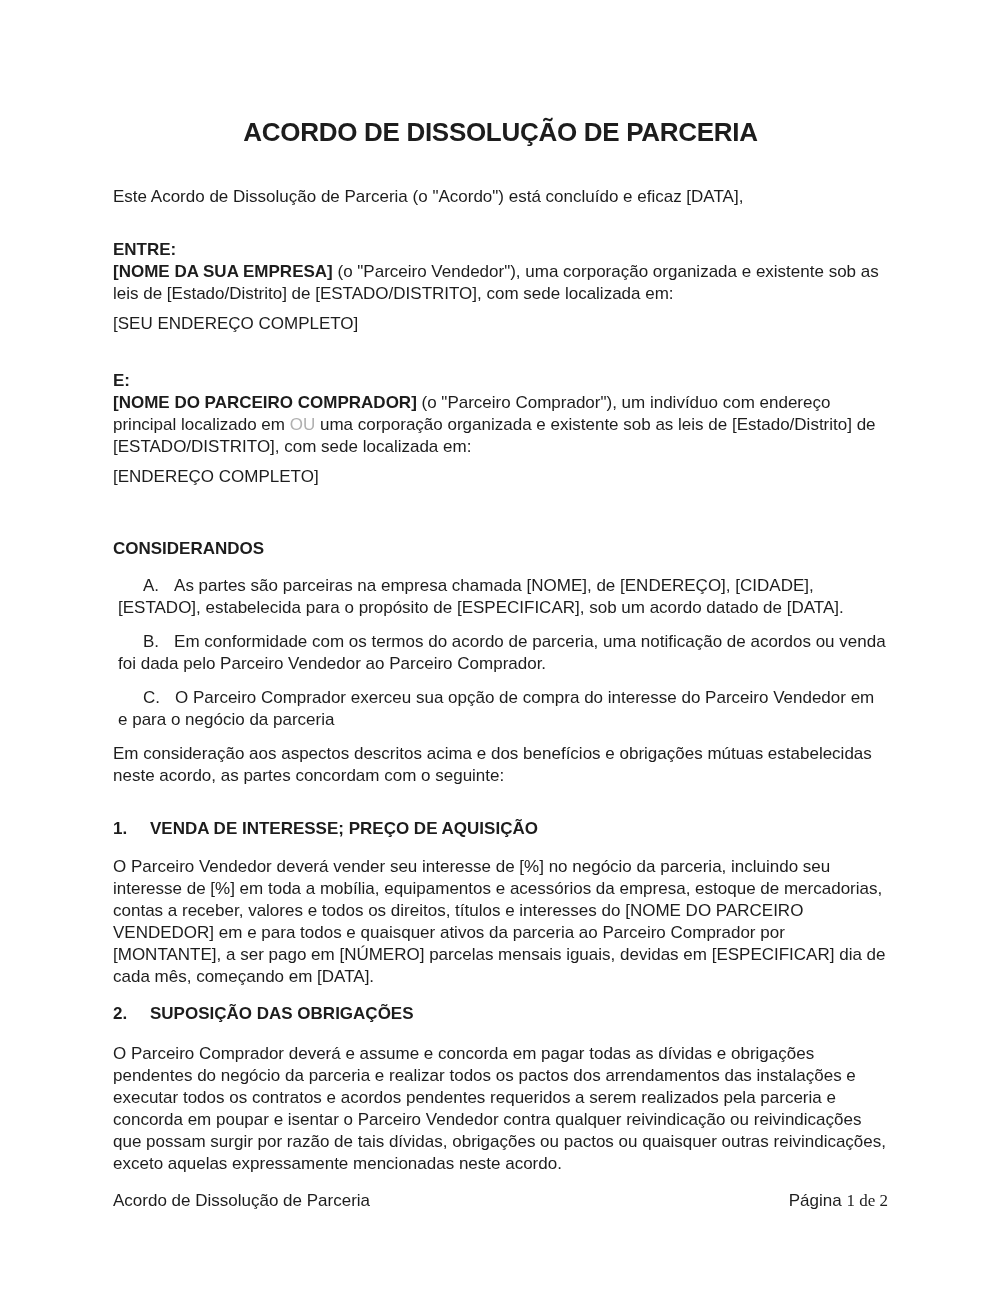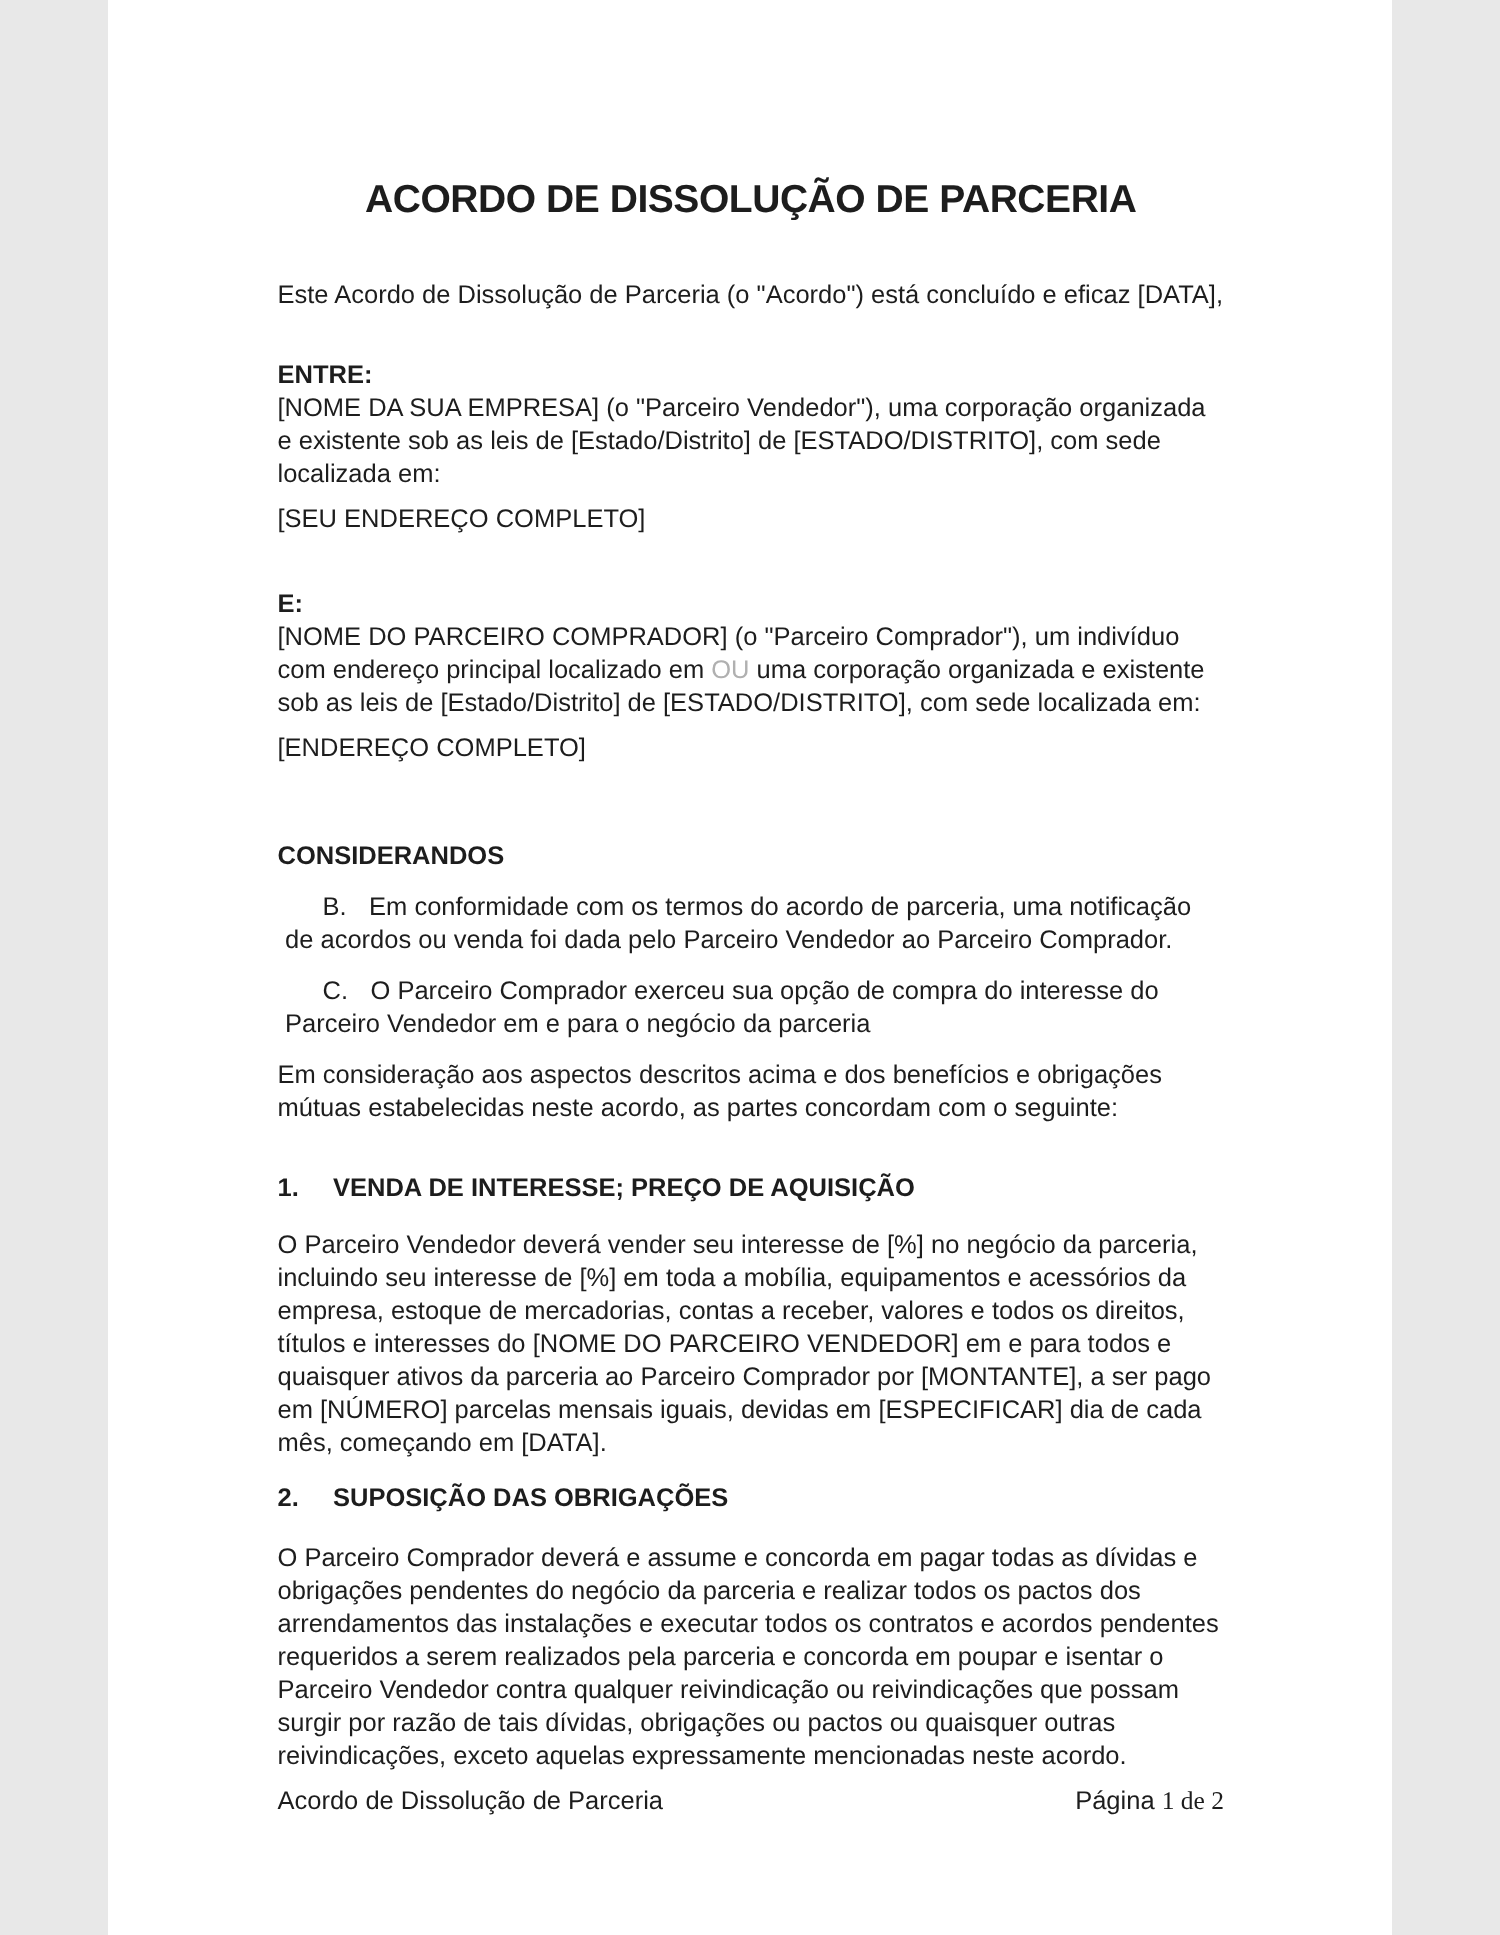--- a/index.html
+++ b/index.html
@@ -5,21 +5,21 @@
   :root{
     --text:#1d1d1d;
     --muted-or:#b0b0b0;
     --background:#ffffff;
   }
   *{box-sizing:border-box;}
   html,body{margin:0;padding:0;}
   body{background:#e8e8e8;}
   .page{
     position:relative;
-    width:856px;
+    width:1000px;
     height:1290px;
     margin:0 auto;
     background:var(--background,#fff);
     color:var(--text,#1d1d1d);
     font-family:"Liberation Sans","DejaVu Sans",sans-serif;
     font-size:17px;
     line-height:22px;
     overflow:hidden;
   }
   .content{padding:117px 112px 0 113px;}
@@ -38,21 +38,21 @@
   .party--first{margin-top:31px;}
   .party--second{margin-top:35px;}
   .party__label{
     width:179px;
     flex-shrink:0;
     font-weight:bold;
   }
   .party__content{flex:1;}
   .party__content p{margin:0;}
   .party__address{margin-top:8px !important;}
-  .bold{font-weight:normal;}
+  .bold{font-weight:bold;}
   .muted-or{color:var(--muted-or,#b0b0b0);text-align:right;}
 
   .recitals-heading{
     margin:50px 0 0;
     font-weight:bold;
   }
   .recital{
     margin:12px 0 0;
     padding-left:5px;
     text-indent:25px;
@@ -108,20 +108,21 @@
     <div class="party party--second">
       <div class="party__label">E:</div>
       <div class="party__content">
         <p><span class="bold">[NOME DO PARCEIRO COMPRADOR]</span><span> (o "Parceiro Comprador"), um indivíduo com endereço principal localizado em </span><span class="muted-or">OU</span><span> uma corporação organizada e existente sob as leis de [Estado/Distrito] de [ESTADO/DISTRITO], com sede localizada em:</span></p>
         <p class="party__address">[ENDEREÇO COMPLETO]</p>
       </div>
     </div>
 
     <p class="recitals-heading">CONSIDERANDOS</p>
 
+    <p class="recital recital--first"><span class="recital__marker">A.</span><span>As partes são parceiras na empresa chamada [NOME], de [ENDEREÇO], [CIDADE], [ESTADO], estabelecida para o propósito de [ESPECIFICAR], sob um acordo datado de [DATA].</span></p>
 
     <p class="recital"><span class="recital__marker">B.</span><span>Em conformidade com os termos do acordo de parceria, uma notificação de acordos ou venda foi dada pelo Parceiro Vendedor ao Parceiro Comprador.</span></p>
 
     <p class="recital"><span class="recital__marker">C.</span><span>O Parceiro Comprador exerceu sua opção de compra do interesse do Parceiro Vendedor em e para o negócio da parceria</span></p>
 
     <p class="recitals-closing">Em consideração aos aspectos descritos acima e dos benefícios e obrigações mútuas estabelecidas neste acordo, as partes concordam com o seguinte:</p>
 
     <p class="section-heading"><span class="sec-num">1.</span><span>VENDA DE INTERESSE; PREÇO DE AQUISIÇÃO</span></p>
 
     <p class="section-body">O Parceiro Vendedor deverá vender seu interesse de [%] no negócio da parceria, incluindo seu interesse de [%] em toda a mobília, equipamentos e acessórios da empresa, estoque de mercadorias, contas a receber, valores e todos os direitos, títulos e interesses do [NOME DO PARCEIRO VENDEDOR] em e para todos e quaisquer ativos da parceria ao Parceiro Comprador por [MONTANTE], a ser pago em [NÚMERO] parcelas mensais iguais, devidas em [ESPECIFICAR] dia de cada mês, começando em [DATA].</p>

